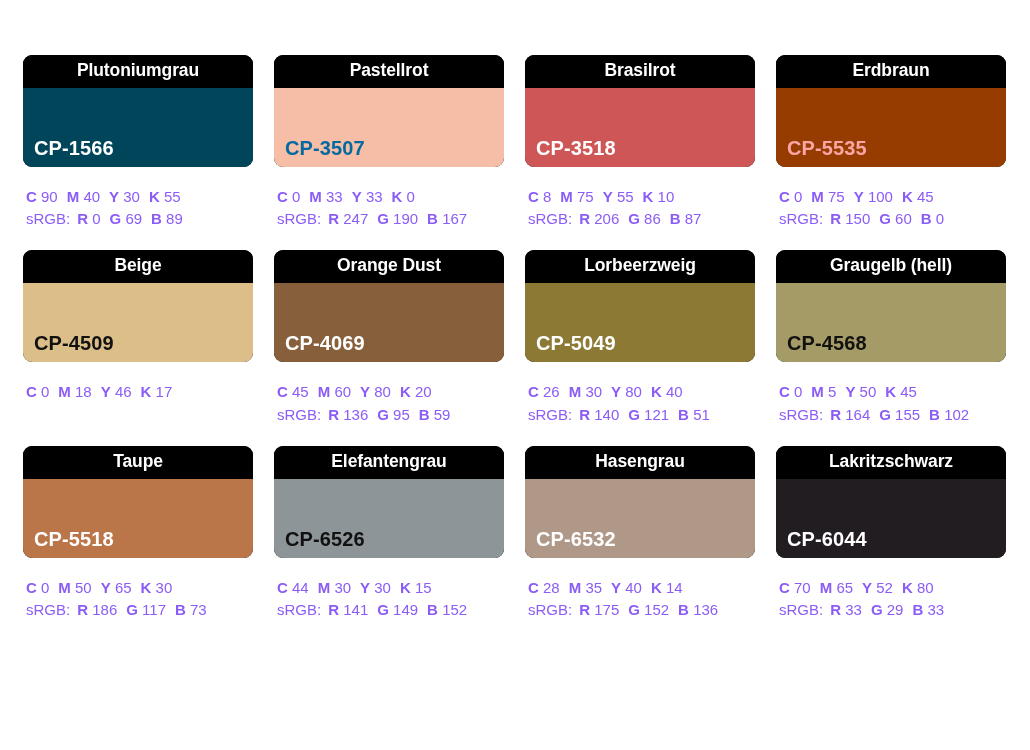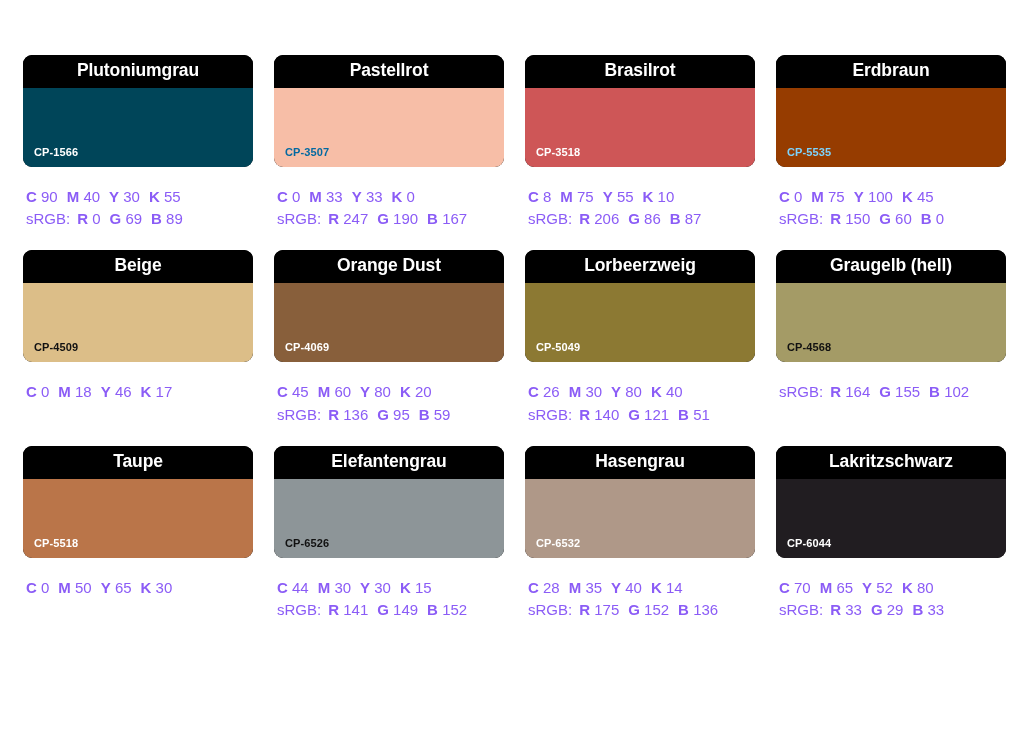--- a/index.html
+++ b/index.html
@@ -64,21 +64,21 @@
     position: absolute;
     left: 0;
     right: 0;
     top: 33px;
     bottom: 0;
     display: flex;
     align-items: flex-end;
   }
 
   .card-code {
-    font-size: 11px;
+    font-size: 20px;
     font-weight: bold;
     letter-spacing: 0.1px;
     padding: 0 0 9px 11px;
     line-height: 1;
   }
 
   .card-values {
     padding-left: 3px;
     margin-top: 19px;
     color: #8b5cf6;
@@ -145,21 +145,21 @@
         </div>
         <div class="card-values">
           <div class="value-line"><span class="vpair"><span class="vlabel">C</span> <span class="vnum">8</span></span><span class="vpair"><span class="vlabel">M</span> <span class="vnum">75</span></span><span class="vpair"><span class="vlabel">Y</span> <span class="vnum">55</span></span><span class="vpair"><span class="vlabel">K</span> <span class="vnum">10</span></span></div>
           <div class="value-line"><span class="srgb-prefix">sRGB:</span><span class="vpair"><span class="vlabel">R</span> <span class="vnum">206</span></span><span class="vpair"><span class="vlabel">G</span> <span class="vnum">86</span></span><span class="vpair"><span class="vlabel">B</span> <span class="vnum">87</span></span></div>
         </div>
       </div>
       <div class="card-cell">
         <div class="swatch-card">
           <div class="card-title-band">Erdbraun</div>
           <div class="card-color-area" style="background: rgb(150, 60, 0);">
-            <div class="card-code" style="color: #7dd3fc;">CP-5535</div>
+            <div class="card-code" style="color: #fca5a5;">CP-5535</div>
           </div>
         </div>
         <div class="card-values">
           <div class="value-line"><span class="vpair"><span class="vlabel">C</span> <span class="vnum">0</span></span><span class="vpair"><span class="vlabel">M</span> <span class="vnum">75</span></span><span class="vpair"><span class="vlabel">Y</span> <span class="vnum">100</span></span><span class="vpair"><span class="vlabel">K</span> <span class="vnum">45</span></span></div>
           <div class="value-line"><span class="srgb-prefix">sRGB:</span><span class="vpair"><span class="vlabel">R</span> <span class="vnum">150</span></span><span class="vpair"><span class="vlabel">G</span> <span class="vnum">60</span></span><span class="vpair"><span class="vlabel">B</span> <span class="vnum">0</span></span></div>
         </div>
       </div>
       <div class="card-cell">
         <div class="swatch-card">
           <div class="card-title-band">Beige</div>
@@ -196,32 +196,34 @@
         </div>
       </div>
       <div class="card-cell">
         <div class="swatch-card">
           <div class="card-title-band">Graugelb (hell)</div>
           <div class="card-color-area" style="background: rgb(164, 155, 102);">
             <div class="card-code" style="color: rgb(17, 17, 17);">CP-4568</div>
           </div>
         </div>
         <div class="card-values">
+          <div class="value-line"><span class="vpair"><span class="vlabel">C</span> <span class="vnum">0</span></span><span class="vpair"><span class="vlabel">M</span> <span class="vnum">5</span></span><span class="vpair"><span class="vlabel">Y</span> <span class="vnum">50</span></span><span class="vpair"><span class="vlabel">K</span> <span class="vnum">45</span></span></div>
           <div class="value-line"><span class="srgb-prefix">sRGB:</span><span class="vpair"><span class="vlabel">R</span> <span class="vnum">164</span></span><span class="vpair"><span class="vlabel">G</span> <span class="vnum">155</span></span><span class="vpair"><span class="vlabel">B</span> <span class="vnum">102</span></span></div>
         </div>
       </div>
       <div class="card-cell">
         <div class="swatch-card">
           <div class="card-title-band">Taupe</div>
           <div class="card-color-area" style="background: rgb(186, 117, 73);">
             <div class="card-code" style="color: rgb(255, 255, 255); margin-top: 7px;">CP-5518</div>
           </div>
         </div>
         <div class="card-values">
           <div class="value-line"><span class="vpair"><span class="vlabel">C</span> <span class="vnum">0</span></span><span class="vpair"><span class="vlabel">M</span> <span class="vnum">50</span></span><span class="vpair"><span class="vlabel">Y</span> <span class="vnum">65</span></span><span class="vpair"><span class="vlabel">K</span> <span class="vnum">30</span></span></div>
+          <div class="value-line"><span class="srgb-prefix">sRGB:</span><span class="vpair"><span class="vlabel">R</span> <span class="vnum">186</span></span><span class="vpair"><span class="vlabel">G</span> <span class="vnum">117</span></span><span class="vpair"><span class="vlabel">B</span> <span class="vnum">73</span></span></div>
         </div>
       </div>
       <div class="card-cell">
         <div class="swatch-card">
           <div class="card-title-band">Elefantengrau</div>
           <div class="card-color-area" style="background: rgb(141, 149, 152);">
             <div class="card-code" style="color: rgb(17, 17, 17);">CP-6526</div>
           </div>
         </div>
         <div class="card-values">

